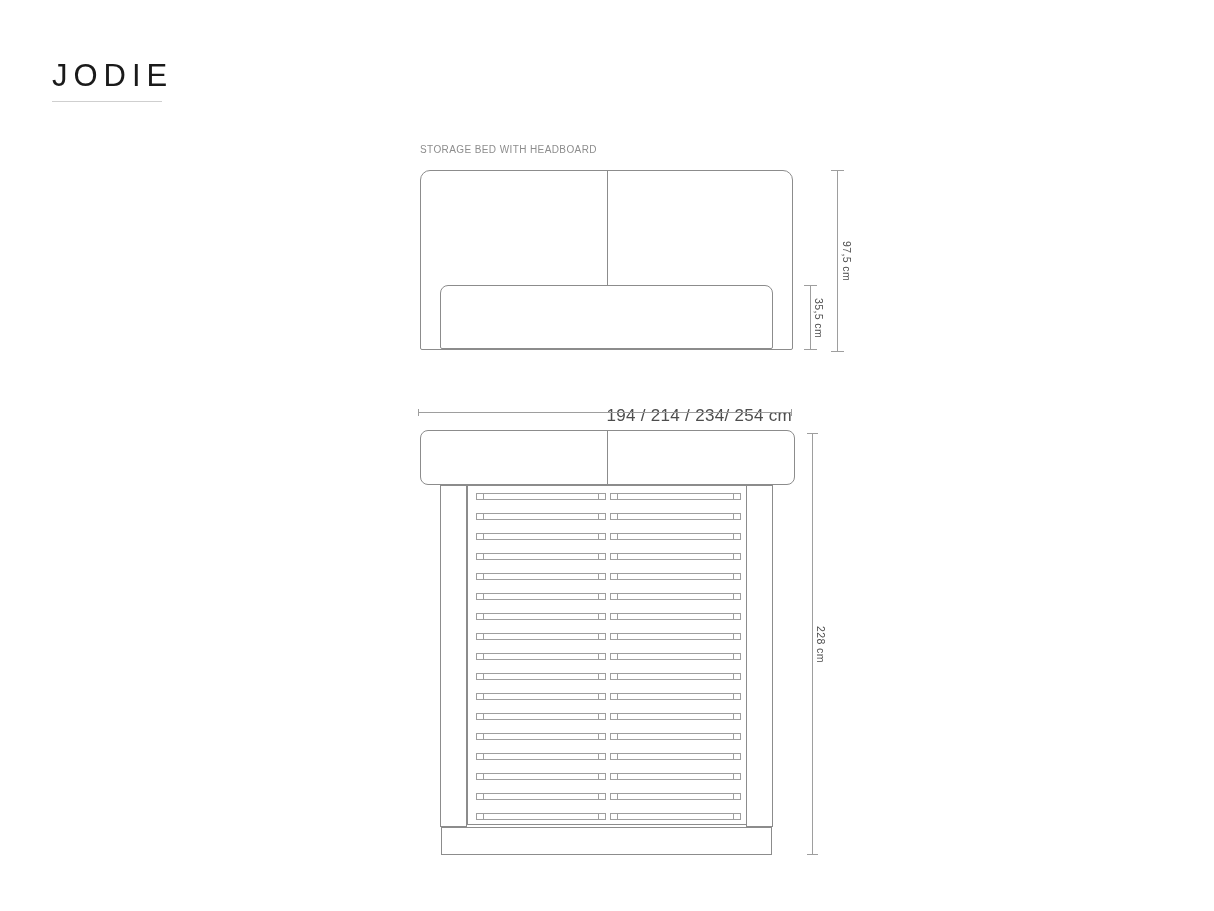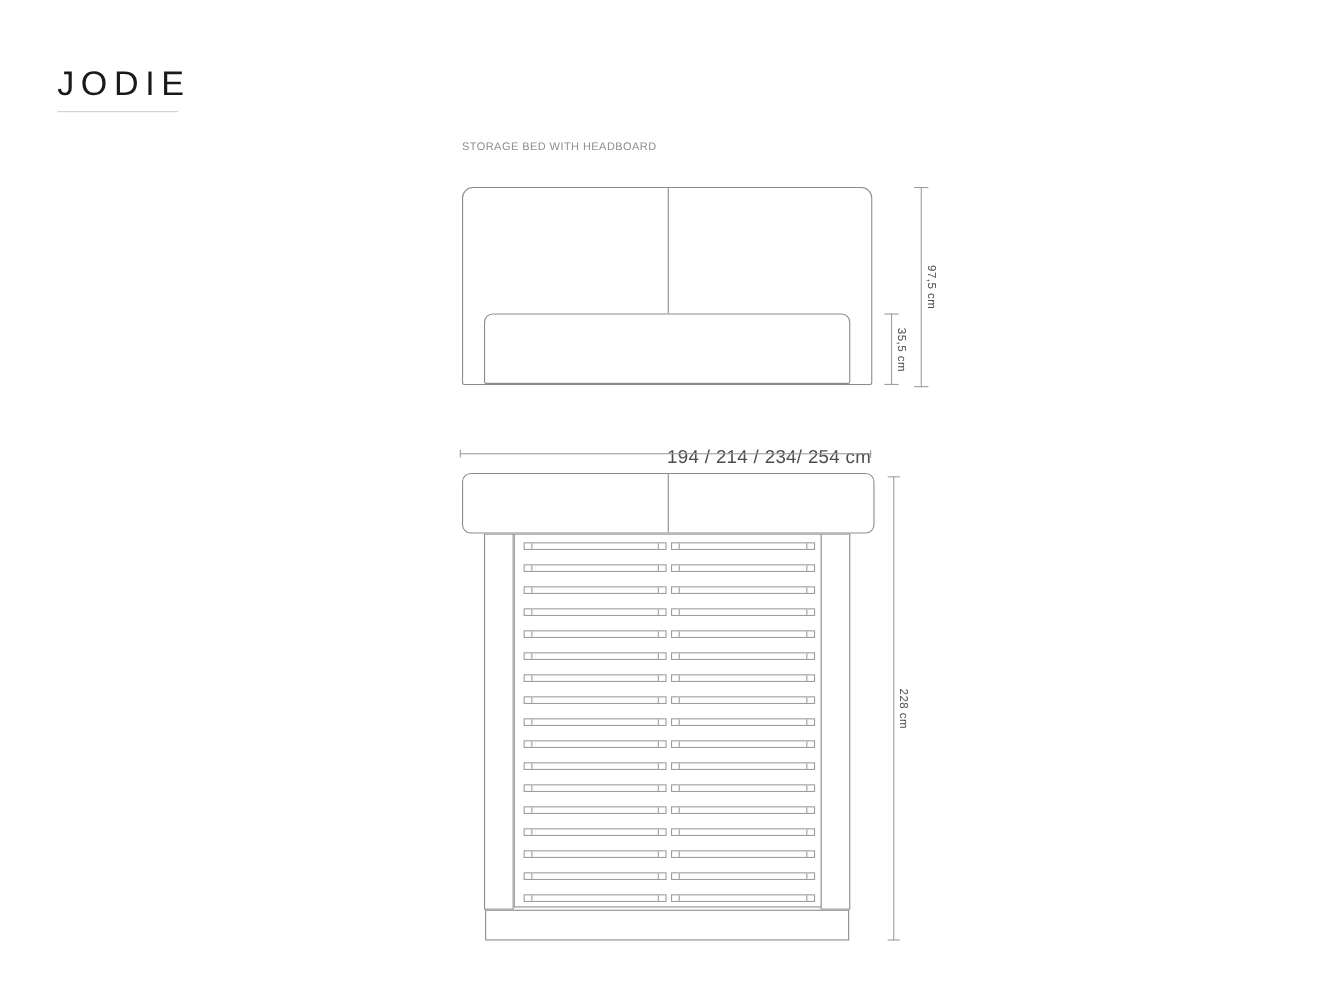--- a/index.html
+++ b/index.html
@@ -50,21 +50,21 @@
   .slat-right{left:134px;width:131px;}
 </style>
 </head>
 <body>
 
 <div class="sheet">
 
   <div class="abs logo" style="left:52px;top:58px;">JODIE</div>
   <div class="abs brand-rule" style="left:52px;top:101px;width:110px;"></div>
 
-  <div class="abs product-label" style="left:420px;top:128px;">STORAGE BED WITH HEADBOARD</div>
+  <div class="abs product-label" style="left:420px;top:144px;">STORAGE BED WITH HEADBOARD</div>
 
   <div>
     <div class="abs shape" style="left:420px;top:170px;width:373px;height:180px;border-radius:10px 10px 2px 2px;"></div>
     <div class="abs line" style="left:607px;top:171px;width:1px;height:114px;"></div>
     <div class="abs shape" style="left:440px;top:285px;width:333px;height:64px;border-radius:8px 8px 2px 2px;"></div>
   </div>
 
   <div>
     <div class="abs dline" style="left:837px;top:170px;width:1px;height:182px;"></div>
     <div class="abs dline" style="left:831px;top:170px;width:13px;height:1px;"></div>

